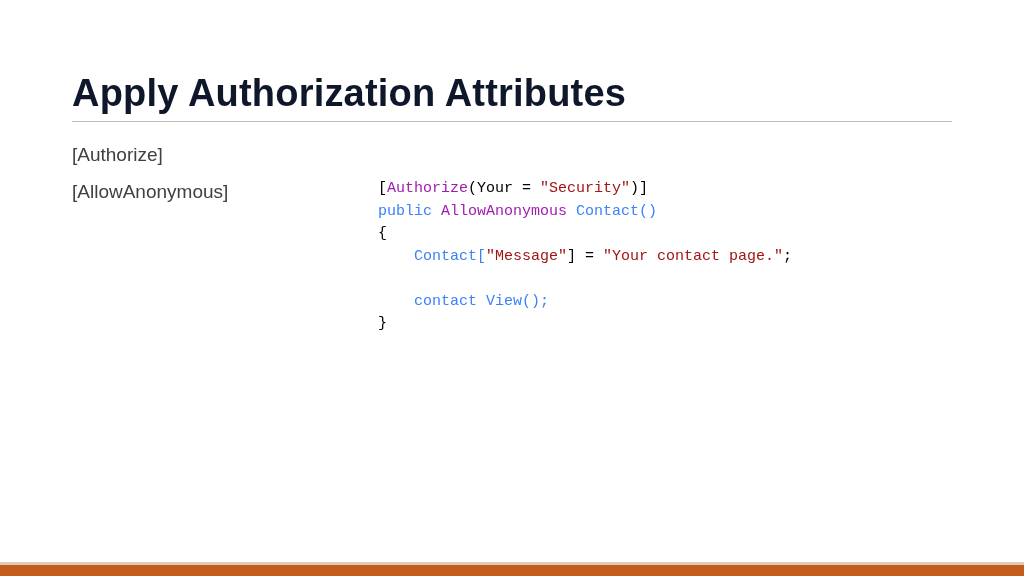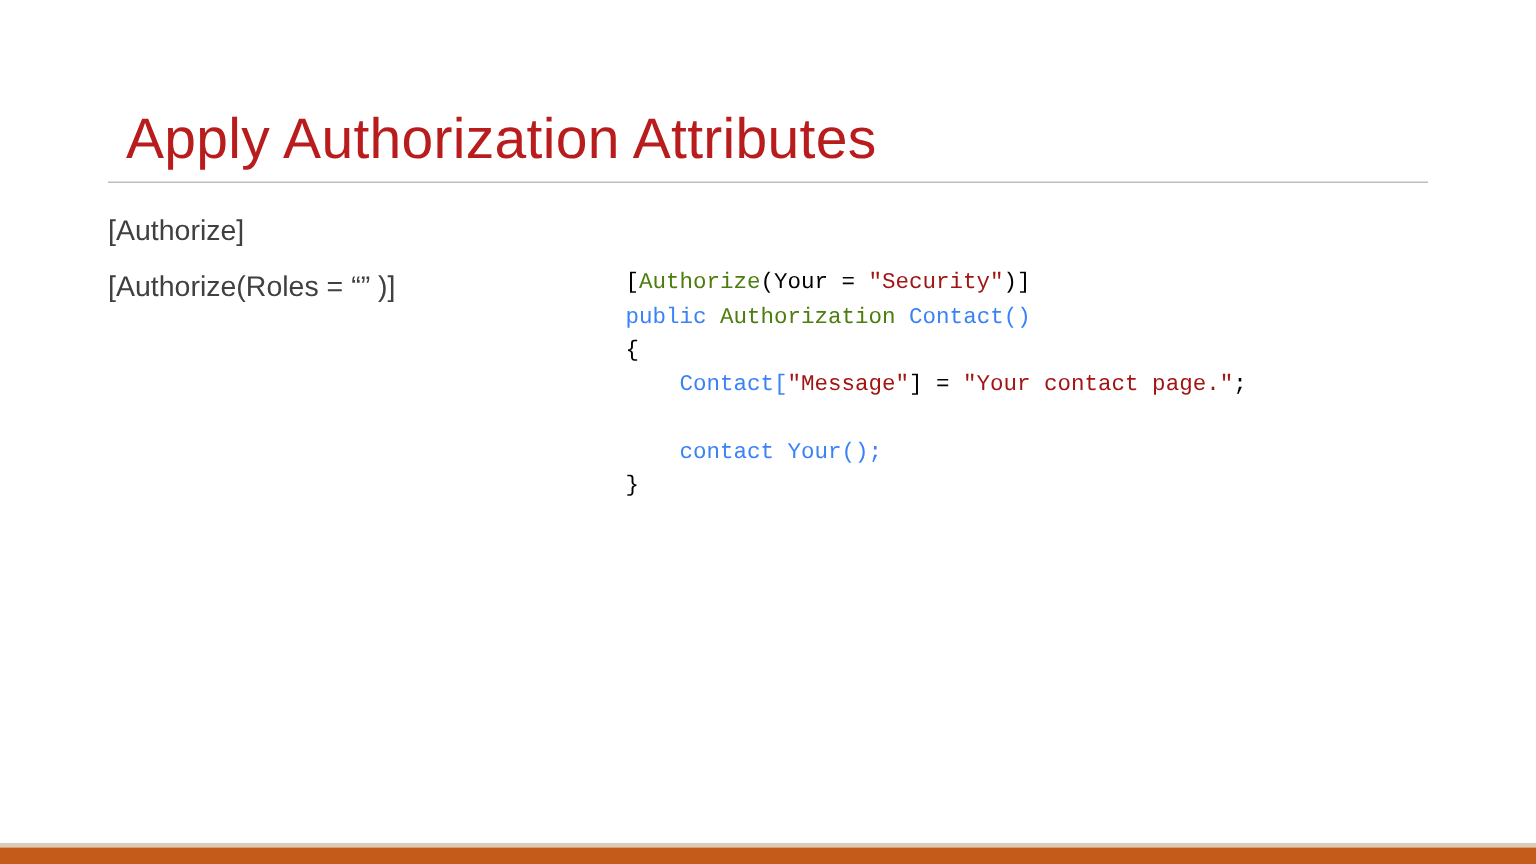--- a/index.html
+++ b/index.html
@@ -15,34 +15,34 @@
   }
   .slide {
     position: relative;
     width: 1024px;
     height: 576px;
     box-sizing: border-box;
     padding: 72px 72px 0 72px;
   }
   .title {
     font-size: 38px;
-    font-weight: 400;
-    color: #b91c1c;
-    margin: 0 0 6px 12px;
+    font-weight: 700;
+    color: #0f172a;
+    margin: 0 0 6px 0;
     letter-spacing: 0.2px;
   }
   .rule {
     border: none;
     border-top: 1px solid #bdbdbd;
     margin: 0 0 14px 0;
   }
   .body {
     display: flex;
     flex-direction: row;
-    gap: 55px;
+    gap: 16px;
   }
   .bullets {
     flex: 0 0 290px;
     font-size: 19px;
     line-height: 1.95;
     font-weight: 400;
     color: #404040;
     font-family: "Segoe UI", "Helvetica Neue", Arial, sans-serif;
   }
   .bullets div {
@@ -50,21 +50,21 @@
   }
   .code {
     flex: 1;
     font-family: Consolas, "Courier New", monospace;
     font-size: 15px;
     line-height: 1.5;
     color: #000;
     padding-top: 42px;
     white-space: pre;
   }
-  .tok-type    { color: #4d7c0f; text-align: right; }  
+  .tok-type    { color: #a21caf; text-align: right; }  
   .tok-keyword { color: #3b82f6; }
   .tok-string  { color: #a31515; }
   .tok-punct   { color: #000; }
   .tok-ident   { color: #3b82f6; }
   .footer {
     position: absolute;
     left: 0;
     bottom: 0;
     width: 1024px;
     height: 14px;
@@ -77,29 +77,29 @@
 
 <div class="slide">
 
   <h1 class="title">Apply Authorization Attributes</h1>
   <hr class="rule">
 
   <div class="body">
 
     <div class="bullets">
       <div>[Authorize]</div>
-      <div>[Authorize(Roles = “” )]</div>
+      <div>[AllowAnonymous]</div>
     </div>
 
     <div class="code"><span class="tok-punct">[</span><span class="tok-type">Authorize</span><span class="tok-punct">(Your = </span><span class="tok-string">"Security"</span><span class="tok-punct">)</span><span class="tok-punct">]</span>
-<span class="tok-keyword">public</span><span class="tok-punct"> </span><span class="tok-type">Authorization</span><span class="tok-punct"> </span><span class="tok-ident">Contact()</span>
+<span class="tok-keyword">public</span><span class="tok-punct"> </span><span class="tok-type">AllowAnonymous</span><span class="tok-punct"> </span><span class="tok-ident">Contact()</span>
 <span class="tok-punct">{</span>
 <span class="tok-punct">    </span><span class="tok-ident">Contact[</span><span class="tok-string">"Message"</span><span class="tok-punct">] = </span><span class="tok-string">"Your contact page."</span><span class="tok-punct">;</span>
 <span></span>
-<span class="tok-punct">    </span><span class="tok-keyword">contact</span><span class="tok-ident"> Your();</span>
+<span class="tok-punct">    </span><span class="tok-keyword">contact</span><span class="tok-ident"> View();</span>
 <span class="tok-punct">}</span></div>
 
   </div>
 
   <div class="footer">
     <div class="bar-top"></div>
     <div class="bar-bottom"></div>
   </div>
 
 </div>

